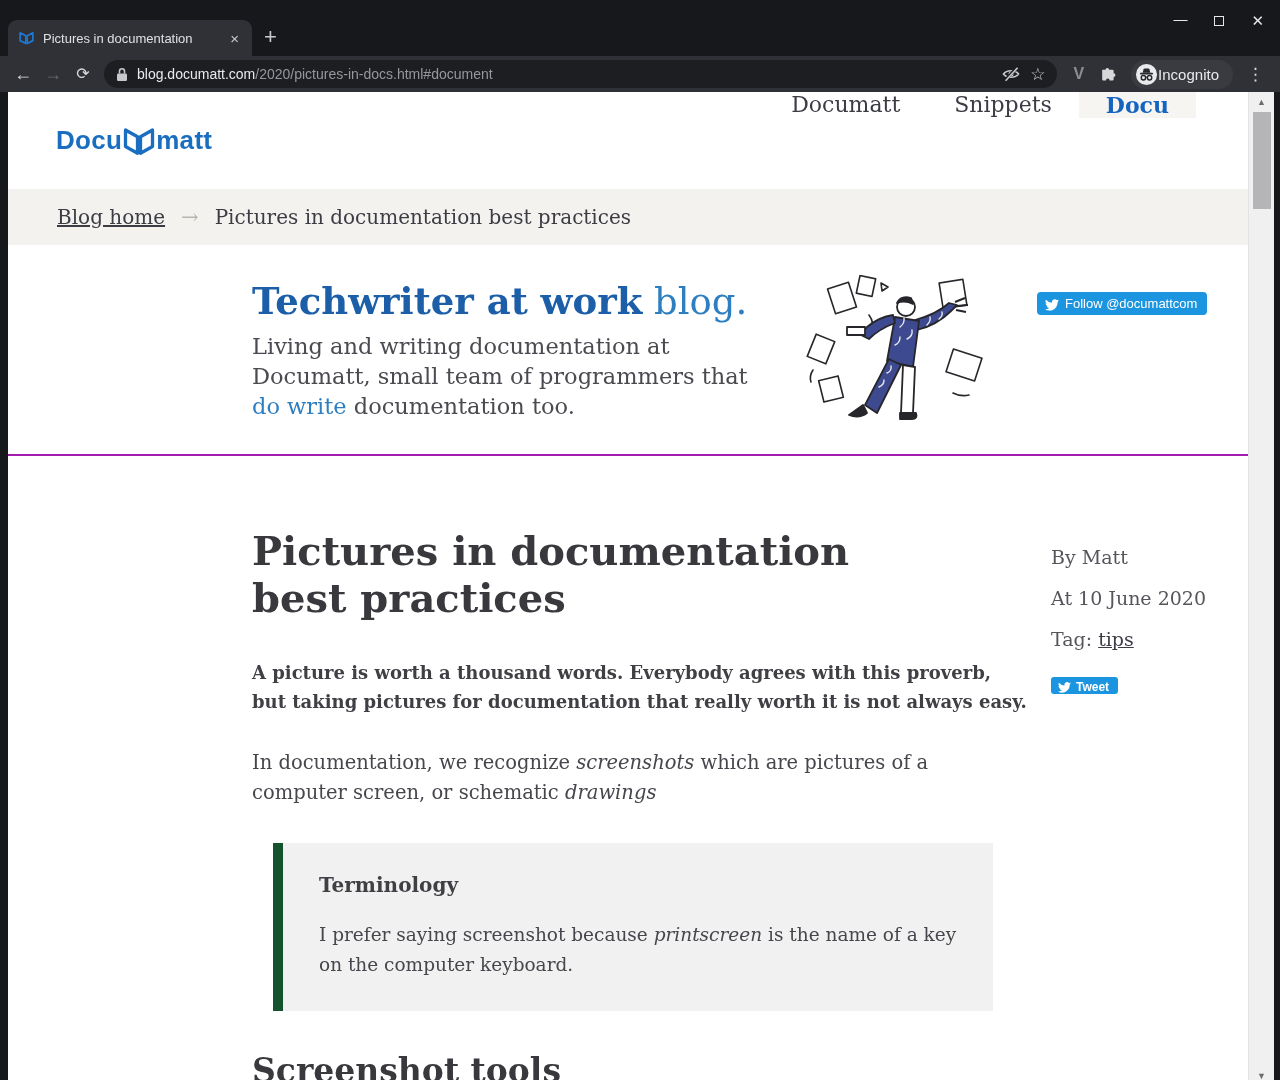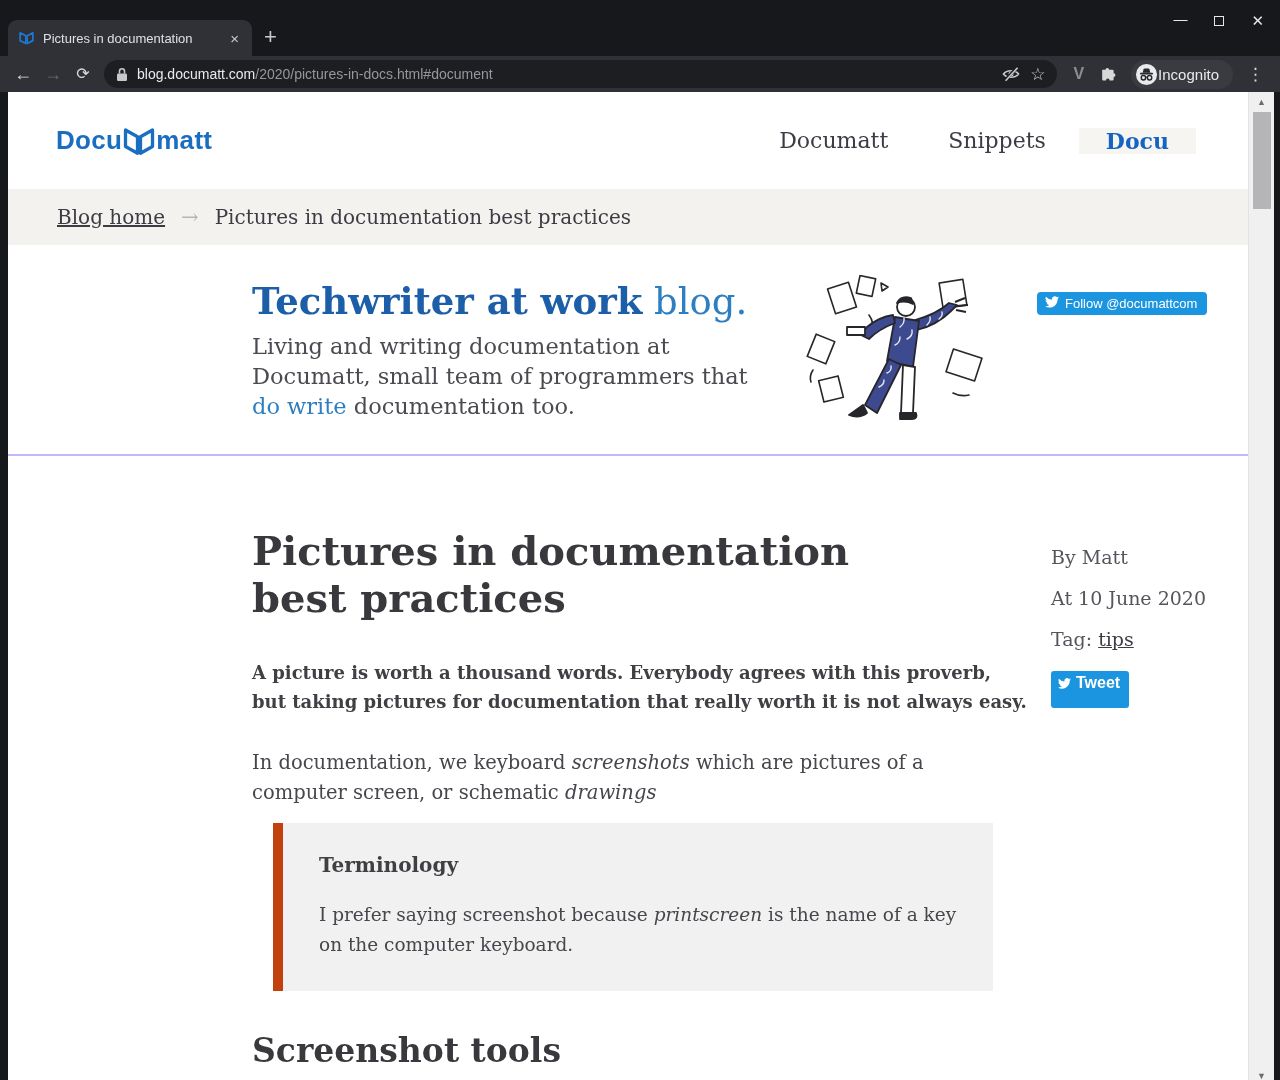--- a/index.html
+++ b/index.html
@@ -50,63 +50,63 @@
                display:flex; flex-direction:column; align-items:center; }
   .sb-arrow { color:#6d6d6f; font-size:9px; padding:5px 0 2px; }
   .sb-arrow.down { margin-top:auto; padding:2px 0 5px; }
   .sb-thumb { width:18px; height:97px; background:#b5b5b7; margin-top:3px; }
 
   
   .site-header { height:97px; display:flex; align-items:center; padding-left:48px; position:relative; }
   .logo { display:flex; align-items:center; font-weight:bold; font-size:26px;
           color:#1a6ec0; letter-spacing:.3px; }
   .logo svg { margin:2px -1px 0; }
-  .site-nav { position:absolute; right:52px; top:0; bottom:0; display:flex; align-items:center;gap:6px; }
+  .site-nav { position:absolute; right:52px; top:0; bottom:0; display:flex; align-items:flex-start; }
   .nav-item { display:flex; align-items:center; padding:0 27px;
               font-family:"DejaVu Serif", serif; font-size:22px; color:#3c3c45; }
   .nav-item.active { background:#f7f5f2; color:#1565c0; font-weight:bold; }
 
   
   .breadcrumb { height:56px; background:#f4f2ee; display:flex; align-items:center;
                 padding-left:49px; gap:16px; font-family:"DejaVu Serif", serif;
                 font-size:20px; color:#3c3c45; }
   .bc-link { text-decoration:underline; }
   .bc-arrow { color:#b9b4ae; font-size:21px; }
 
   
-  .hero { height:211px; border-bottom:2px solid #c4b5fd; position:relative; background:#fff; }
+  .hero { height:211px; border-bottom:2px solid #a21caf; position:relative; background:#fff; }
   .hero-text { position:absolute; left:244px; top:36px; width:525px; font-family:"DejaVu Serif", serif; }
   .hero-title { font-size:37px; font-weight:bold; color:#1c5fa8; line-height:1.1; }
   .hero-title .light { font-weight:normal; color:#2d7fc1; }
   .hero-sub { margin-top:9px; font-size:22.5px; line-height:1.33; color:#4a4a50; }
   .hero-sub .link { color:#2d7fc1; }
   .hero-illu { position:absolute; left:795px; top:30px; width:205px; height:155px; }
   .follow-btn { position:absolute; left:1029px; top:47px; background:#1b95e0; color:#fff;
-                font-size:13px; display:flex; align-items:flex-start; gap:6px;
+                font-size:13px; display:flex; align-items:flex-end; gap:6px;
                 padding:4px 10px 4px 8px; border-radius:4px; }
 
   
   .article { position:relative; padding:72px 0 0 244px; font-family:"DejaVu Serif", serif; }
   .article-title { font-size:40px; font-weight:bold; line-height:1.17; color:#38383d; width:660px; }
   .lead { margin-top:36px; font-size:18px; font-weight:bold; line-height:1.62; color:#3f3f44; width:775px; }
   .para { margin-top:32px; font-size:19.5px; line-height:1.52; color:#46464c; width:735px; }
   .para em, .adm-body em { font-style:italic; }
-  .admonition { margin-top:16px; margin-left:21px; width:720px; background:#f1f1f1;
-                border-left:10px solid #c2410c; padding:30px 36px 32px; }
+  .admonition { margin-top:36px; margin-left:21px; width:720px; background:#f1f1f1;
+                border-left:10px solid #14532d; padding:30px 36px 32px; }
   .adm-title { font-size:20px; font-weight:bold; color:#3f3f44; }
   .adm-body { margin-top:23px; font-size:18.5px; line-height:1.6; color:#46464c; width:645px; }
   .section-heading { margin-top:40px; font-size:33px; font-weight:bold; color:#38383d; }
 
   
   .meta { position:absolute; left:1043px; top:90px; font-size:19px; color:#55555c; }
   .meta-row { margin-bottom:19px; }
   .tag-link { color:#3c3c45; text-decoration:underline; }
-  .tweet-btn { margin-top:2px; background:#1b95e0; color:#fff; display:inline-flex;
-               align-items:center; gap:5px; padding:3px 9px 16px 7px; border-radius:3px;
-               font-family:"Liberation Sans", sans-serif; font-size:16px; font-weight:bold; }
+  .tweet-btn { margin-top:8px; background:#1b95e0; color:#fff; display:inline-flex;
+               align-items:center; gap:5px; padding:3px 9px 0 7px; border-radius:3px;
+               font-family:"Liberation Sans", sans-serif; font-size:12px; font-weight:bold; }
 </style>
 </head>
 <body>
 
 <div class="window">
 
   <div class="tabbar">
     <div class="tab">
       <span class="tab-favicon">
         <svg width="17" height="15" viewBox="0 0 24 20">
@@ -263,21 +263,21 @@
           <span>Follow @documattcom</span>
         </span>
       </div>
 
       <div class="article">
         <h1 class="article-title">Pictures in documentation best practices</h1>
 
         <p class="lead">A picture is worth a thousand words. Everybody agrees with this proverb, but taking pictures for documentation that really worth it is not always easy.</p>
 
         <p class="para">
-          <span>In documentation, we keyboard </span><em>screenshots</em><span> which are pictures of a computer screen, or schematic </span><em>drawings</em>
+          <span>In documentation, we recognize </span><em>screenshots</em><span> which are pictures of a computer screen, or schematic </span><em>drawings</em>
         </p>
 
         <div class="admonition">
           <div class="adm-title">Terminology</div>
           <div class="adm-body">
             <span>I prefer saying screenshot because </span><em>printscreen</em><span> is the name of a key on the computer keyboard.</span>
           </div>
         </div>
 
         <h2 class="section-heading">Screenshot tools</h2>

